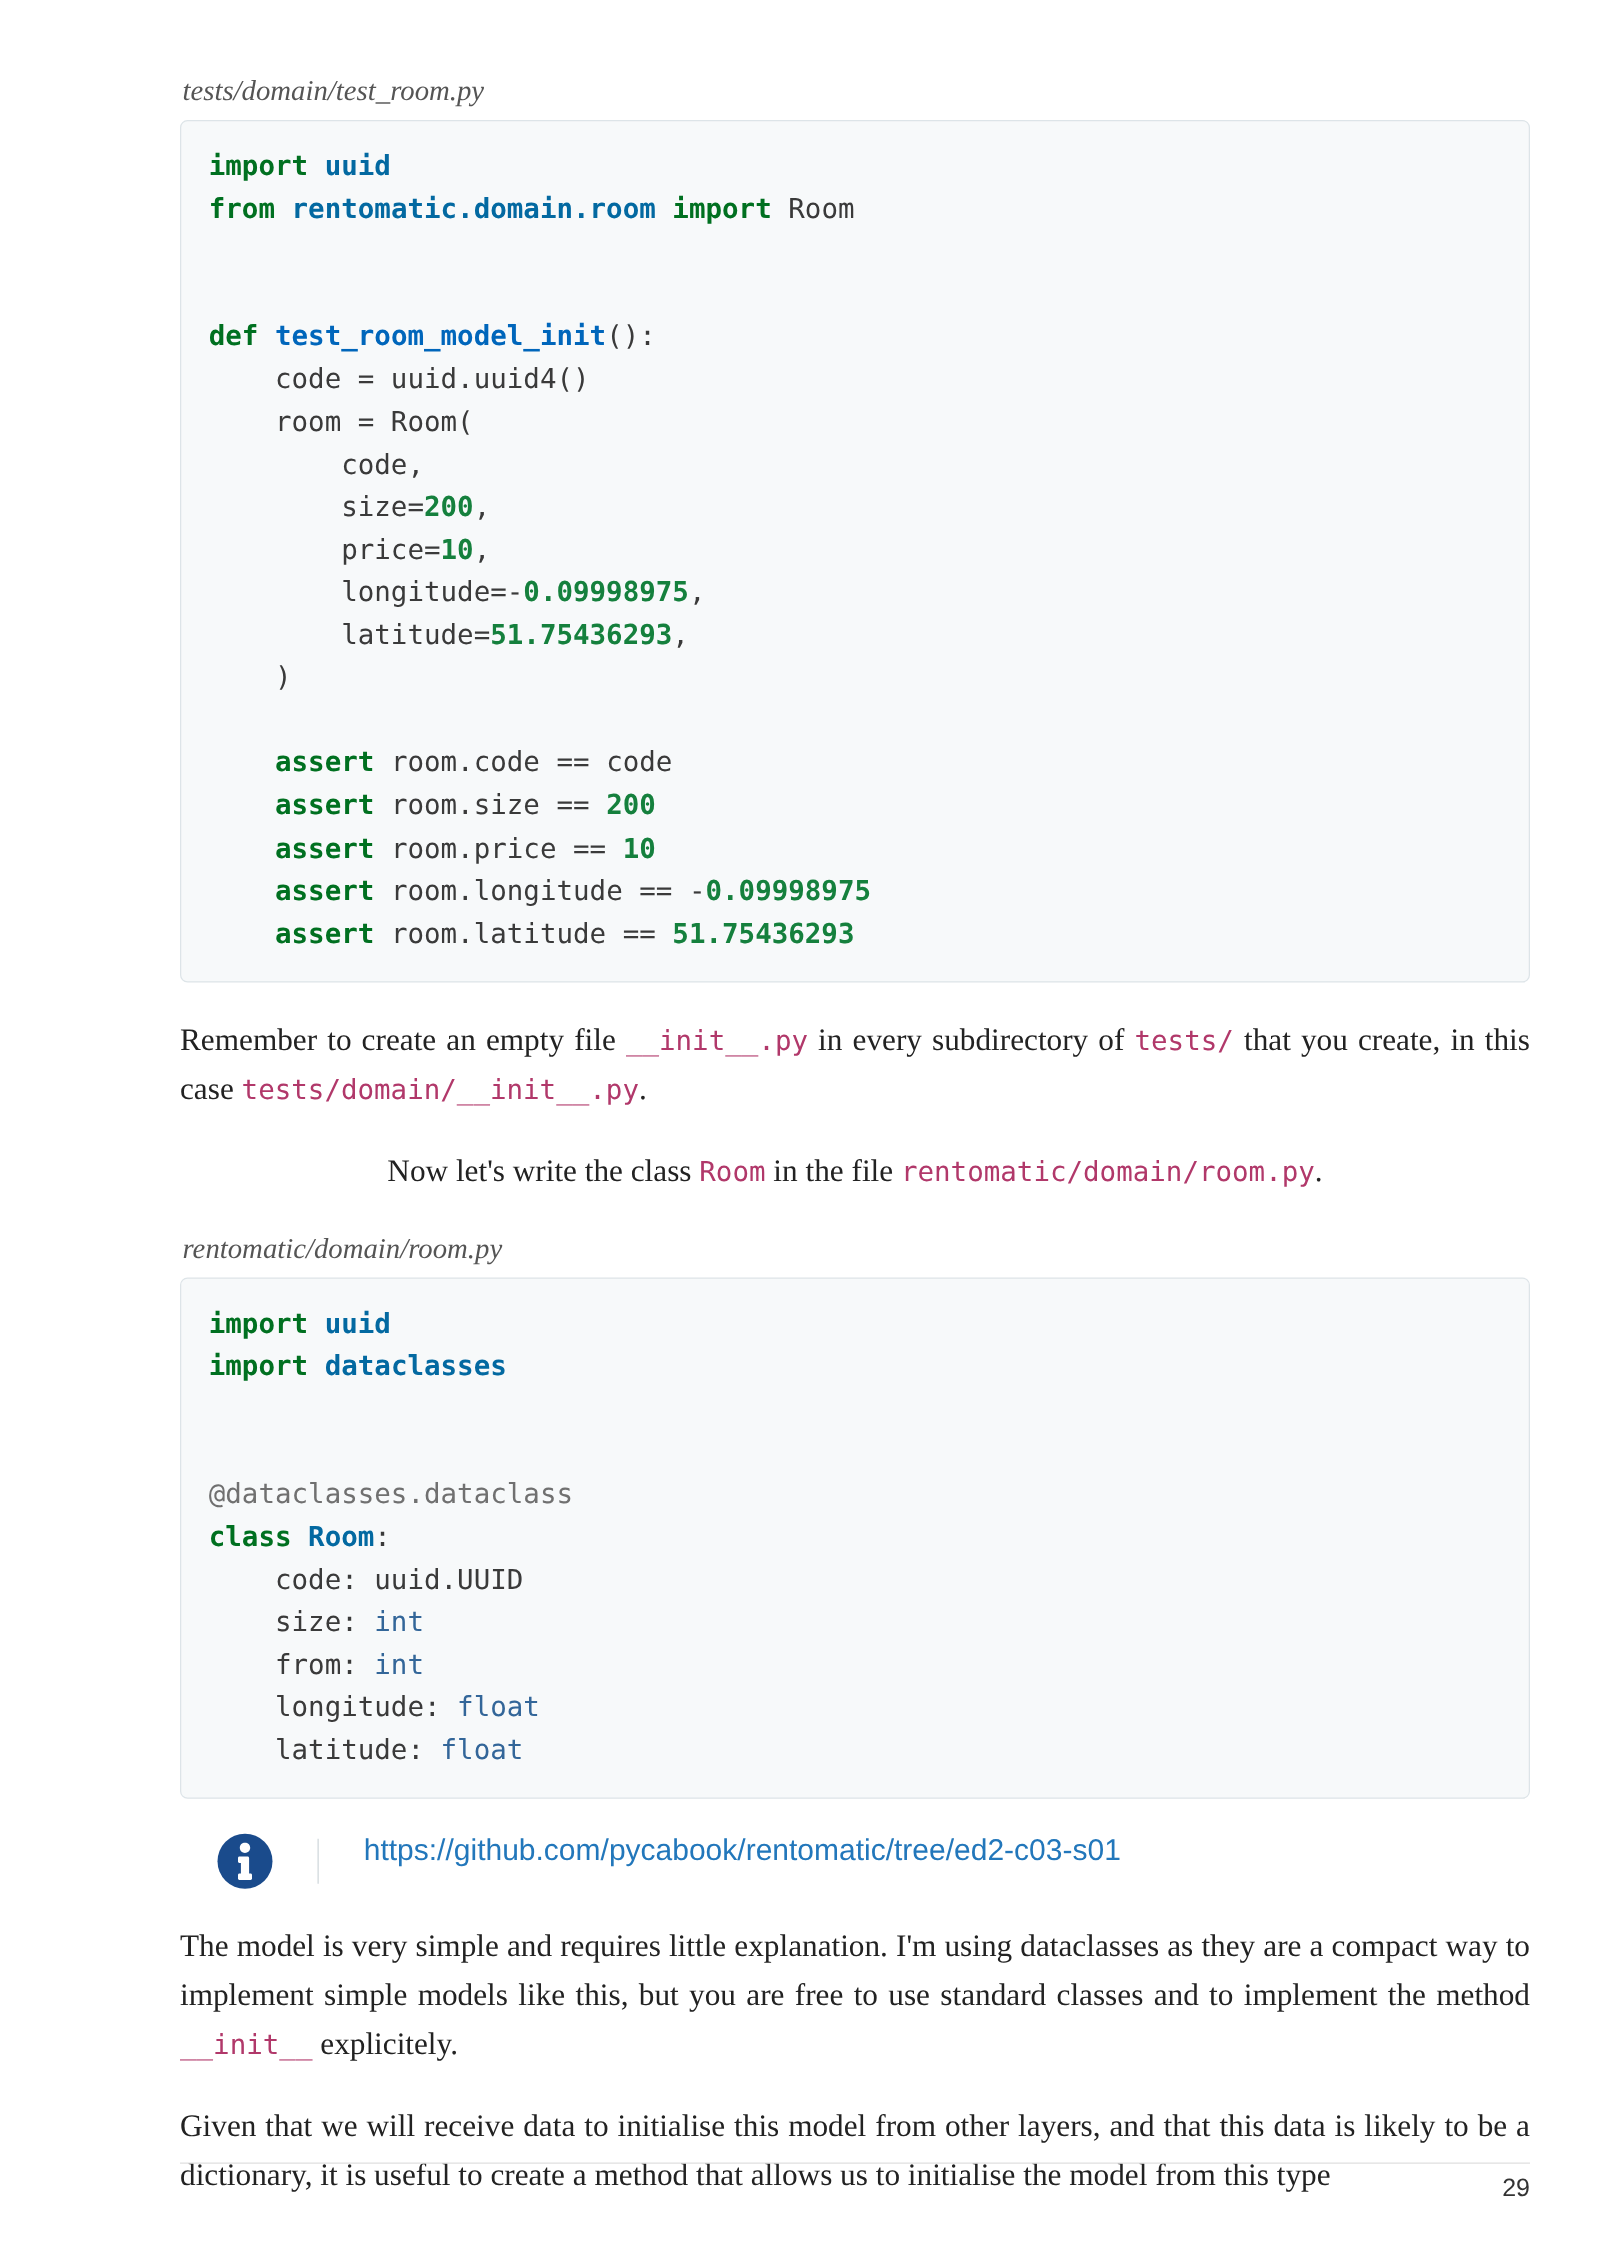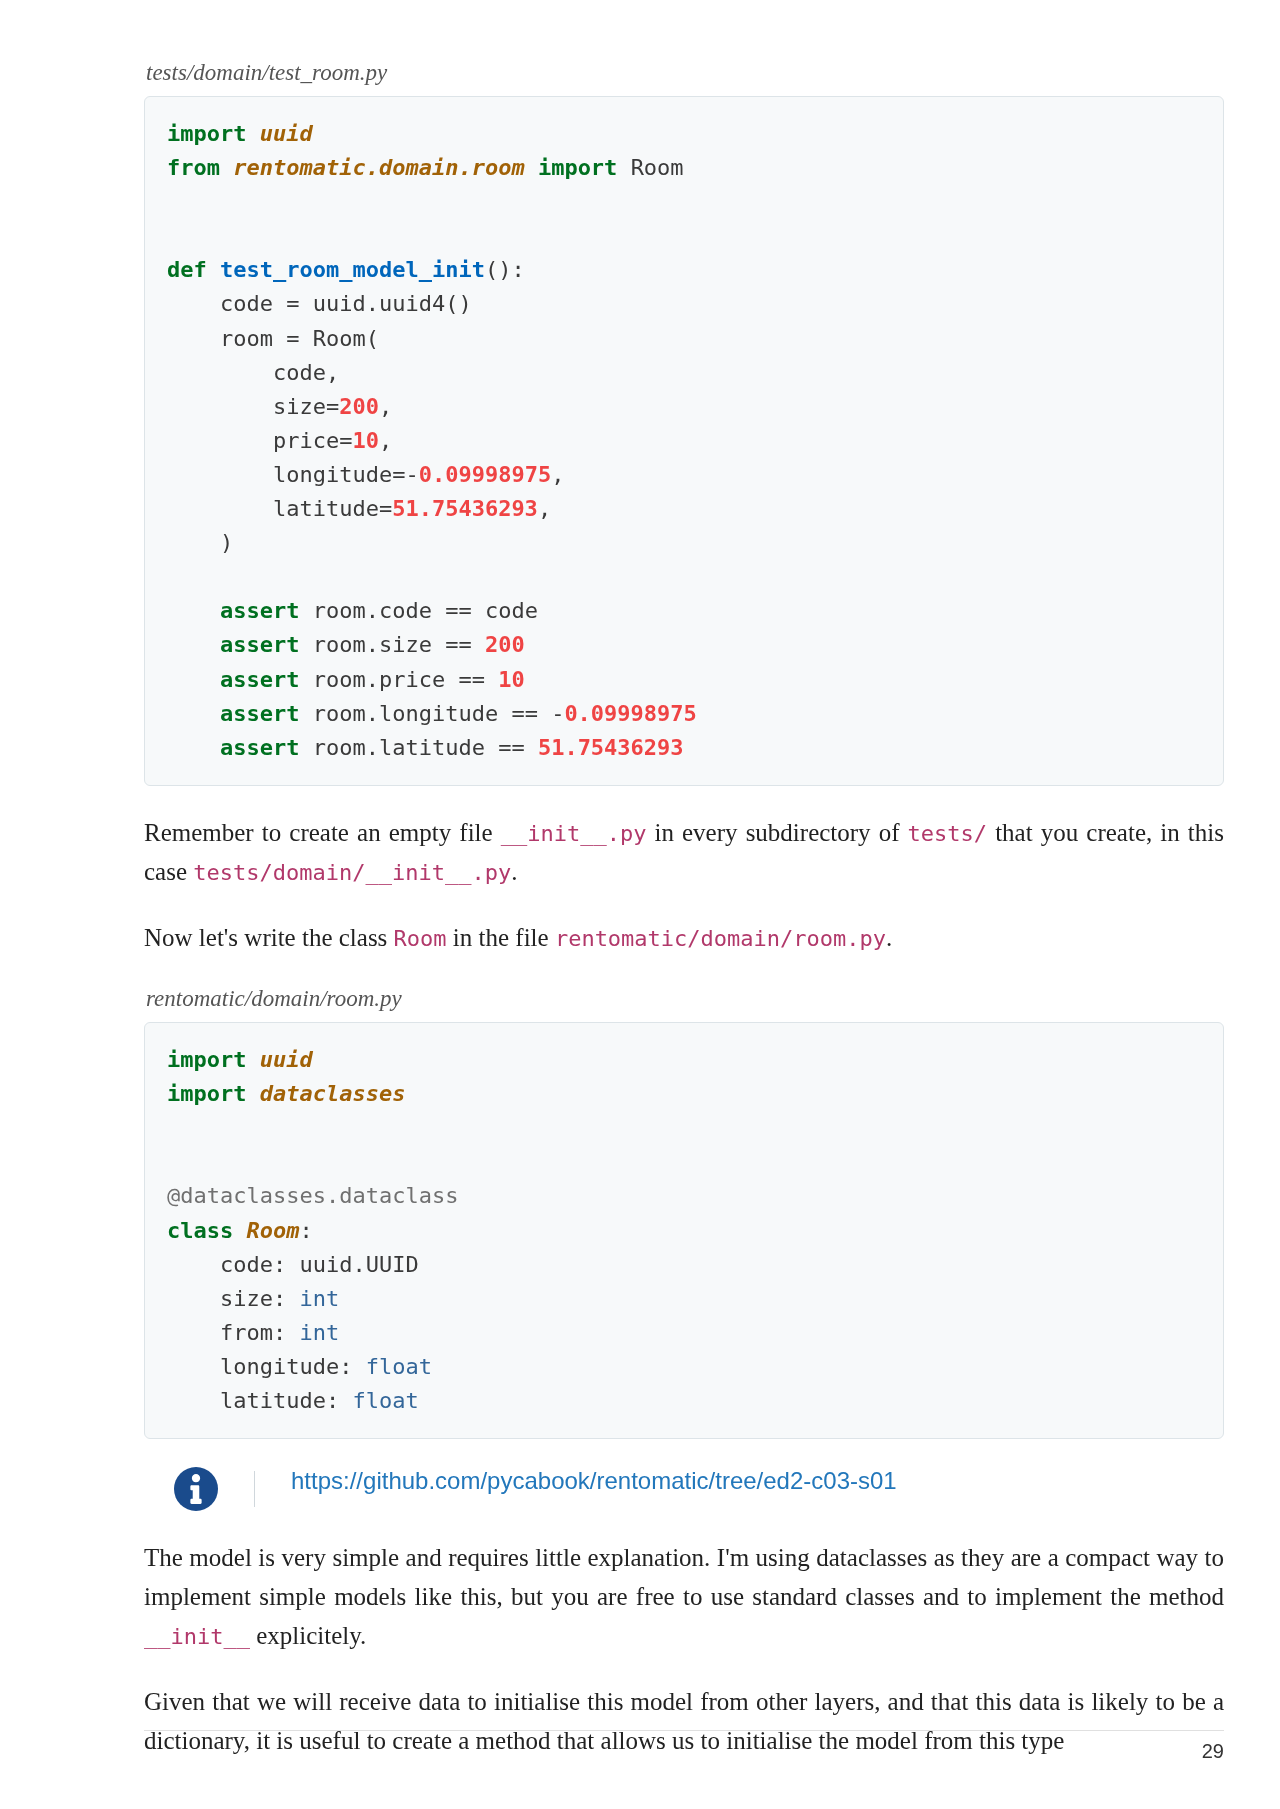--- a/index.html
+++ b/index.html
@@ -31,23 +31,23 @@
     padding: 20px 22px;
     font-family: 'DejaVu Sans Mono', Consolas, Menlo, monospace;
     font-size: 22px;
     line-height: 1.55;
     color: #3a3a3a;
     white-space: pre;
     overflow: hidden;
     margin-bottom: 28px;
   }
   .codeblock .kw   { color: #007020; font-weight: bold; }   
-  .codeblock .nm   { color: #a16207; font-weight: bold; font-style: italic; }   
+  .codeblock .nm   { color: #0369a1; font-weight: bold; }   
   .codeblock .fn   { color: #0066bb; font-weight: bold; }   
-  .codeblock .num  { color: #ef4444; font-weight: bold; }   
+  .codeblock .num  { color: #15803d; font-weight: bold; }   
   .codeblock .ty   { color: #336699; }
   .codeblock .dec  { color: #707070; }                       
 
   p.body {
     font-size: 25px;
     line-height: 1.55;
     margin: 0 0 28px 0;
     text-align: justify;
     color: #222222;
   }
@@ -122,21 +122,21 @@
 <span>    )</span>
 
     <span class="kw">assert</span><span> room.code == code</span>
     <span class="kw">assert</span><span> room.size == </span><span class="num">200</span>
     <span class="kw">assert</span><span> room.price == </span><span class="num">10</span>
     <span class="kw">assert</span><span> room.longitude == -</span><span class="num">0.09998975</span>
     <span class="kw">assert</span><span> room.latitude == </span><span class="num">51.75436293</span></div>
 
   <p class="body"><span>Remember to create an empty file </span><code class="inline">__init__.py</code><span> in every subdirectory of </span><code class="inline">tests/</code><span> that you create, in this case </span><code class="inline">tests/domain/__init__.py</code><span>.</span></p>
 
-  <p class="body" style="text-align:left"><span>Now let's write the class </span><code class="inline">Room</code><span> in the file </span><code class="inline">rentomatic/domain/room.py</code><span>.</span></p>
+  <p class="body" style="text-align:center"><span>Now let's write the class </span><code class="inline">Room</code><span> in the file </span><code class="inline">rentomatic/domain/room.py</code><span>.</span></p>
 
   <div class="caption">rentomatic/domain/room.py</div>
 
   <div class="codeblock"><span class="kw">import</span> <span class="nm">uuid</span>
 <span class="kw">import</span> <span class="nm">dataclasses</span>
 
 
 <span class="dec">@dataclasses.dataclass</span>
 <span class="kw">class</span> <span class="nm">Room</span><span>:</span>
 <span>    code: uuid.UUID</span>

